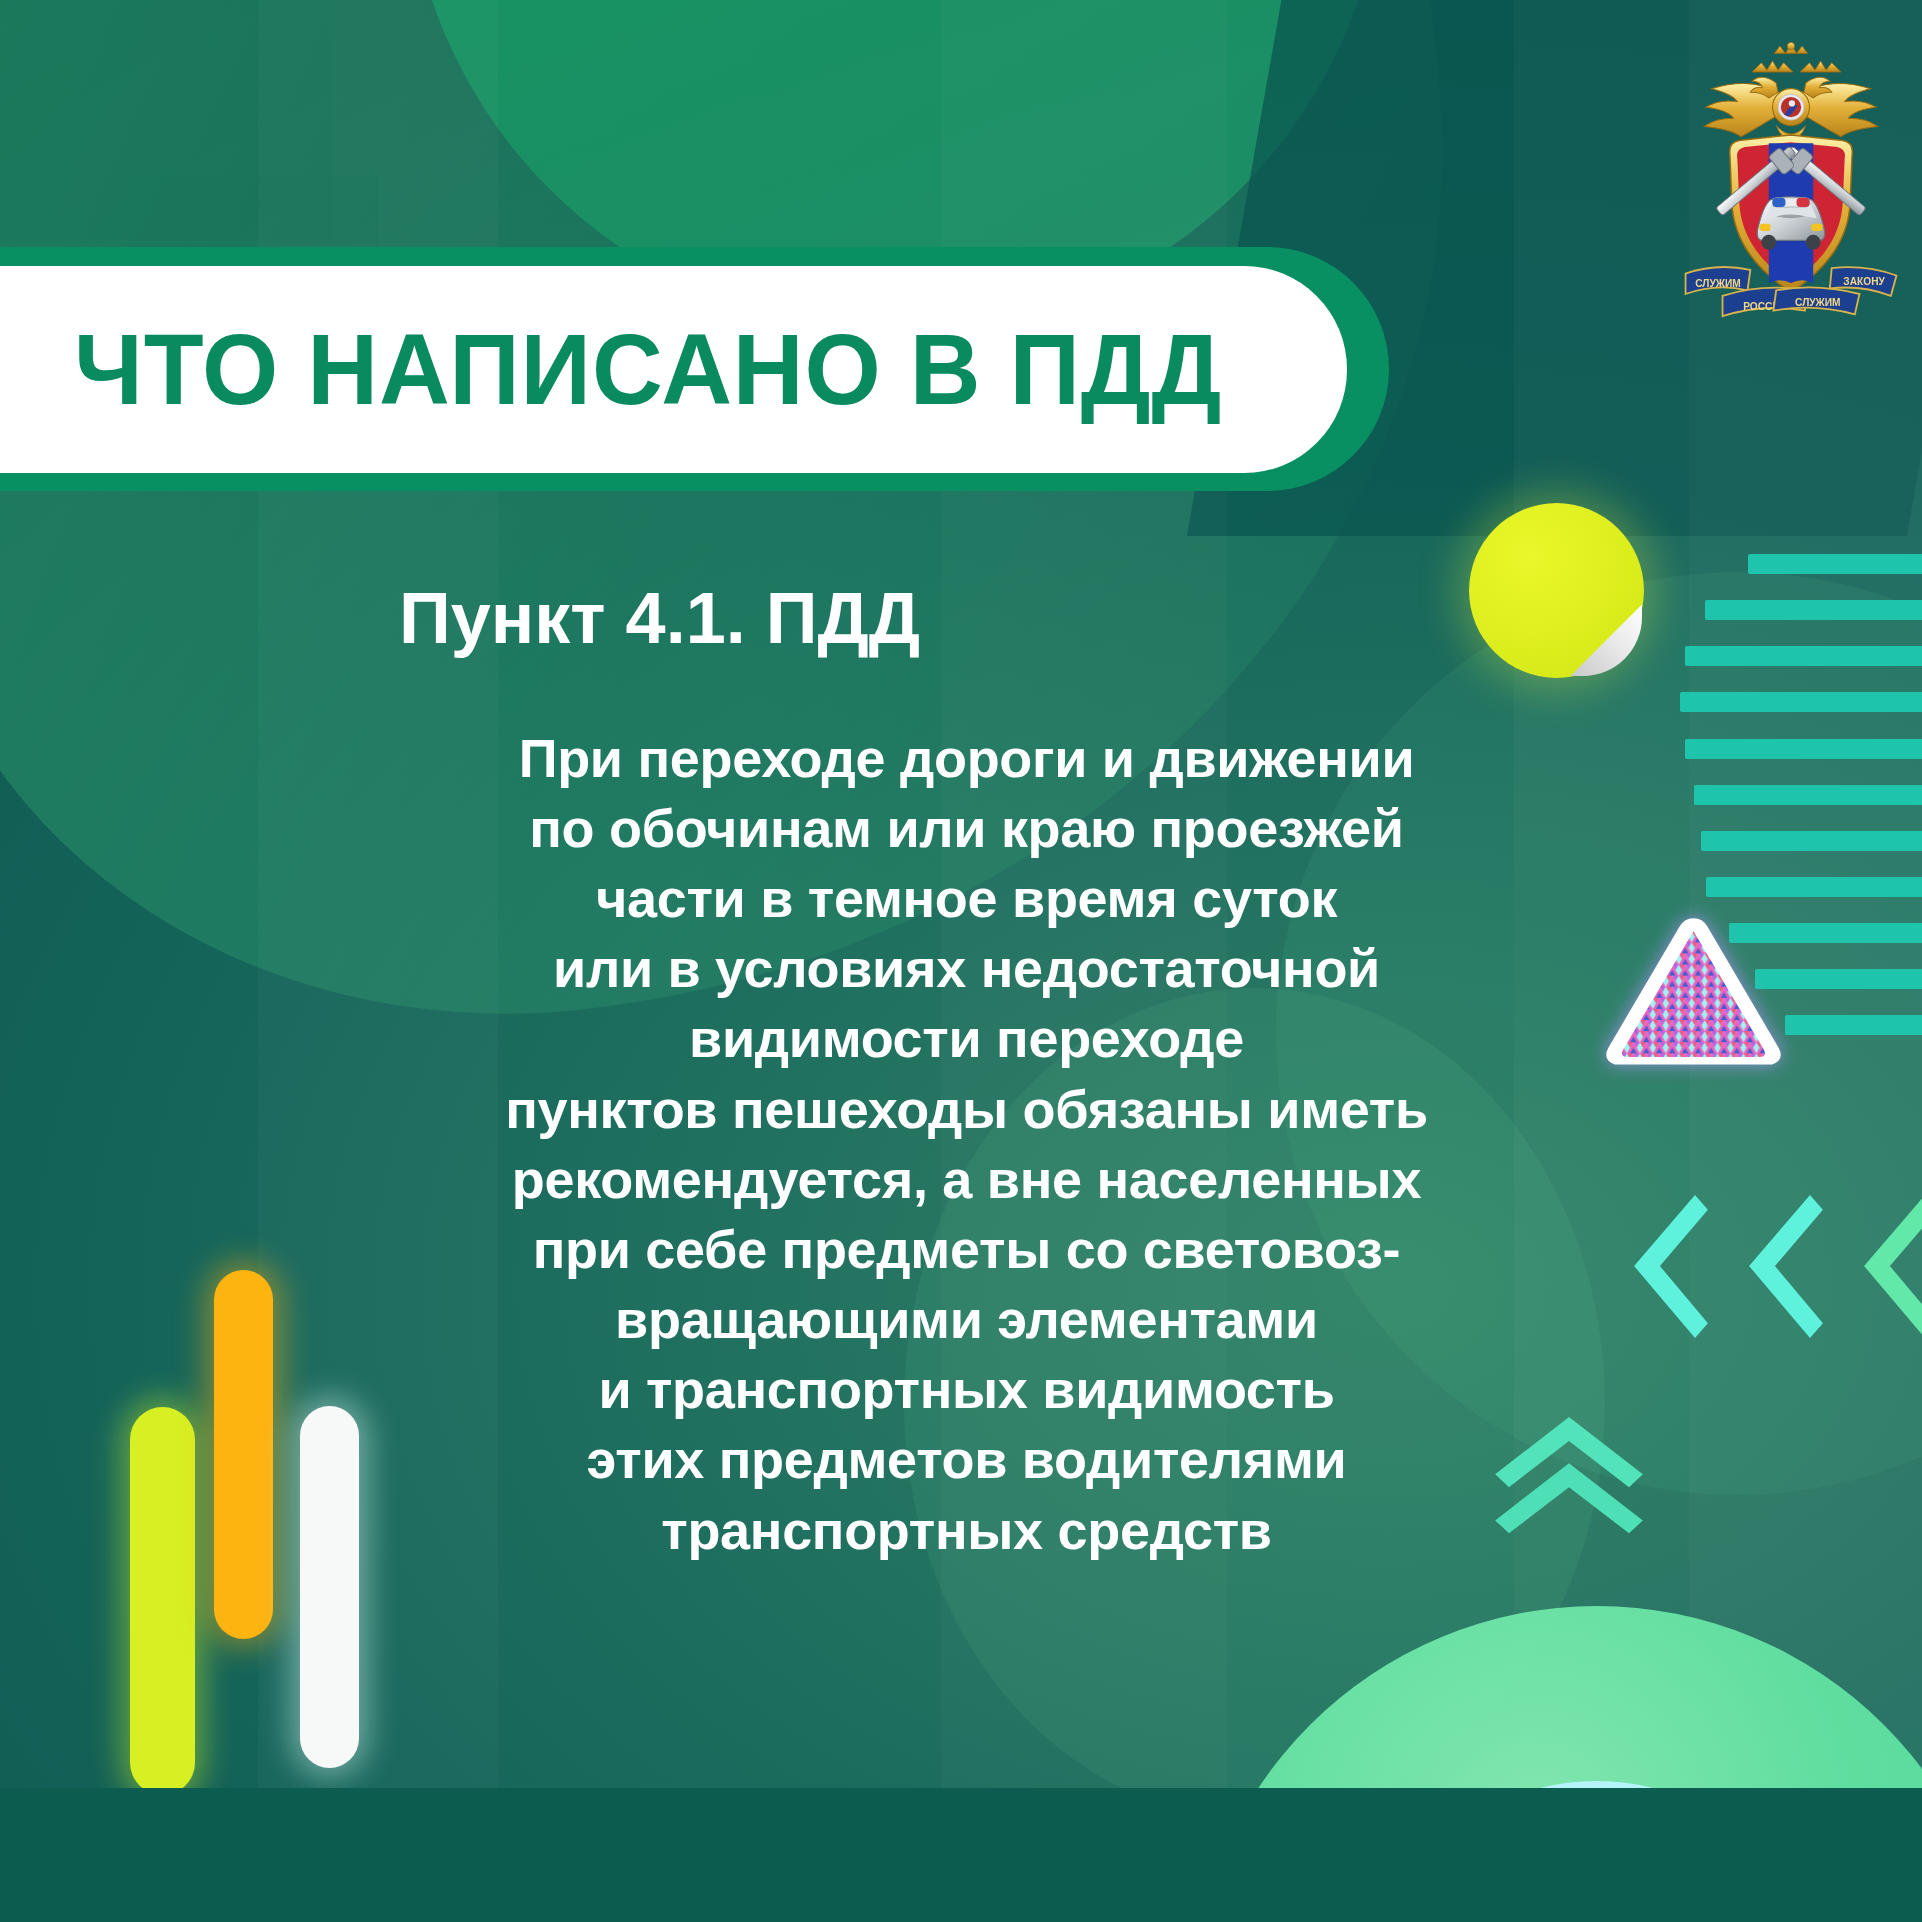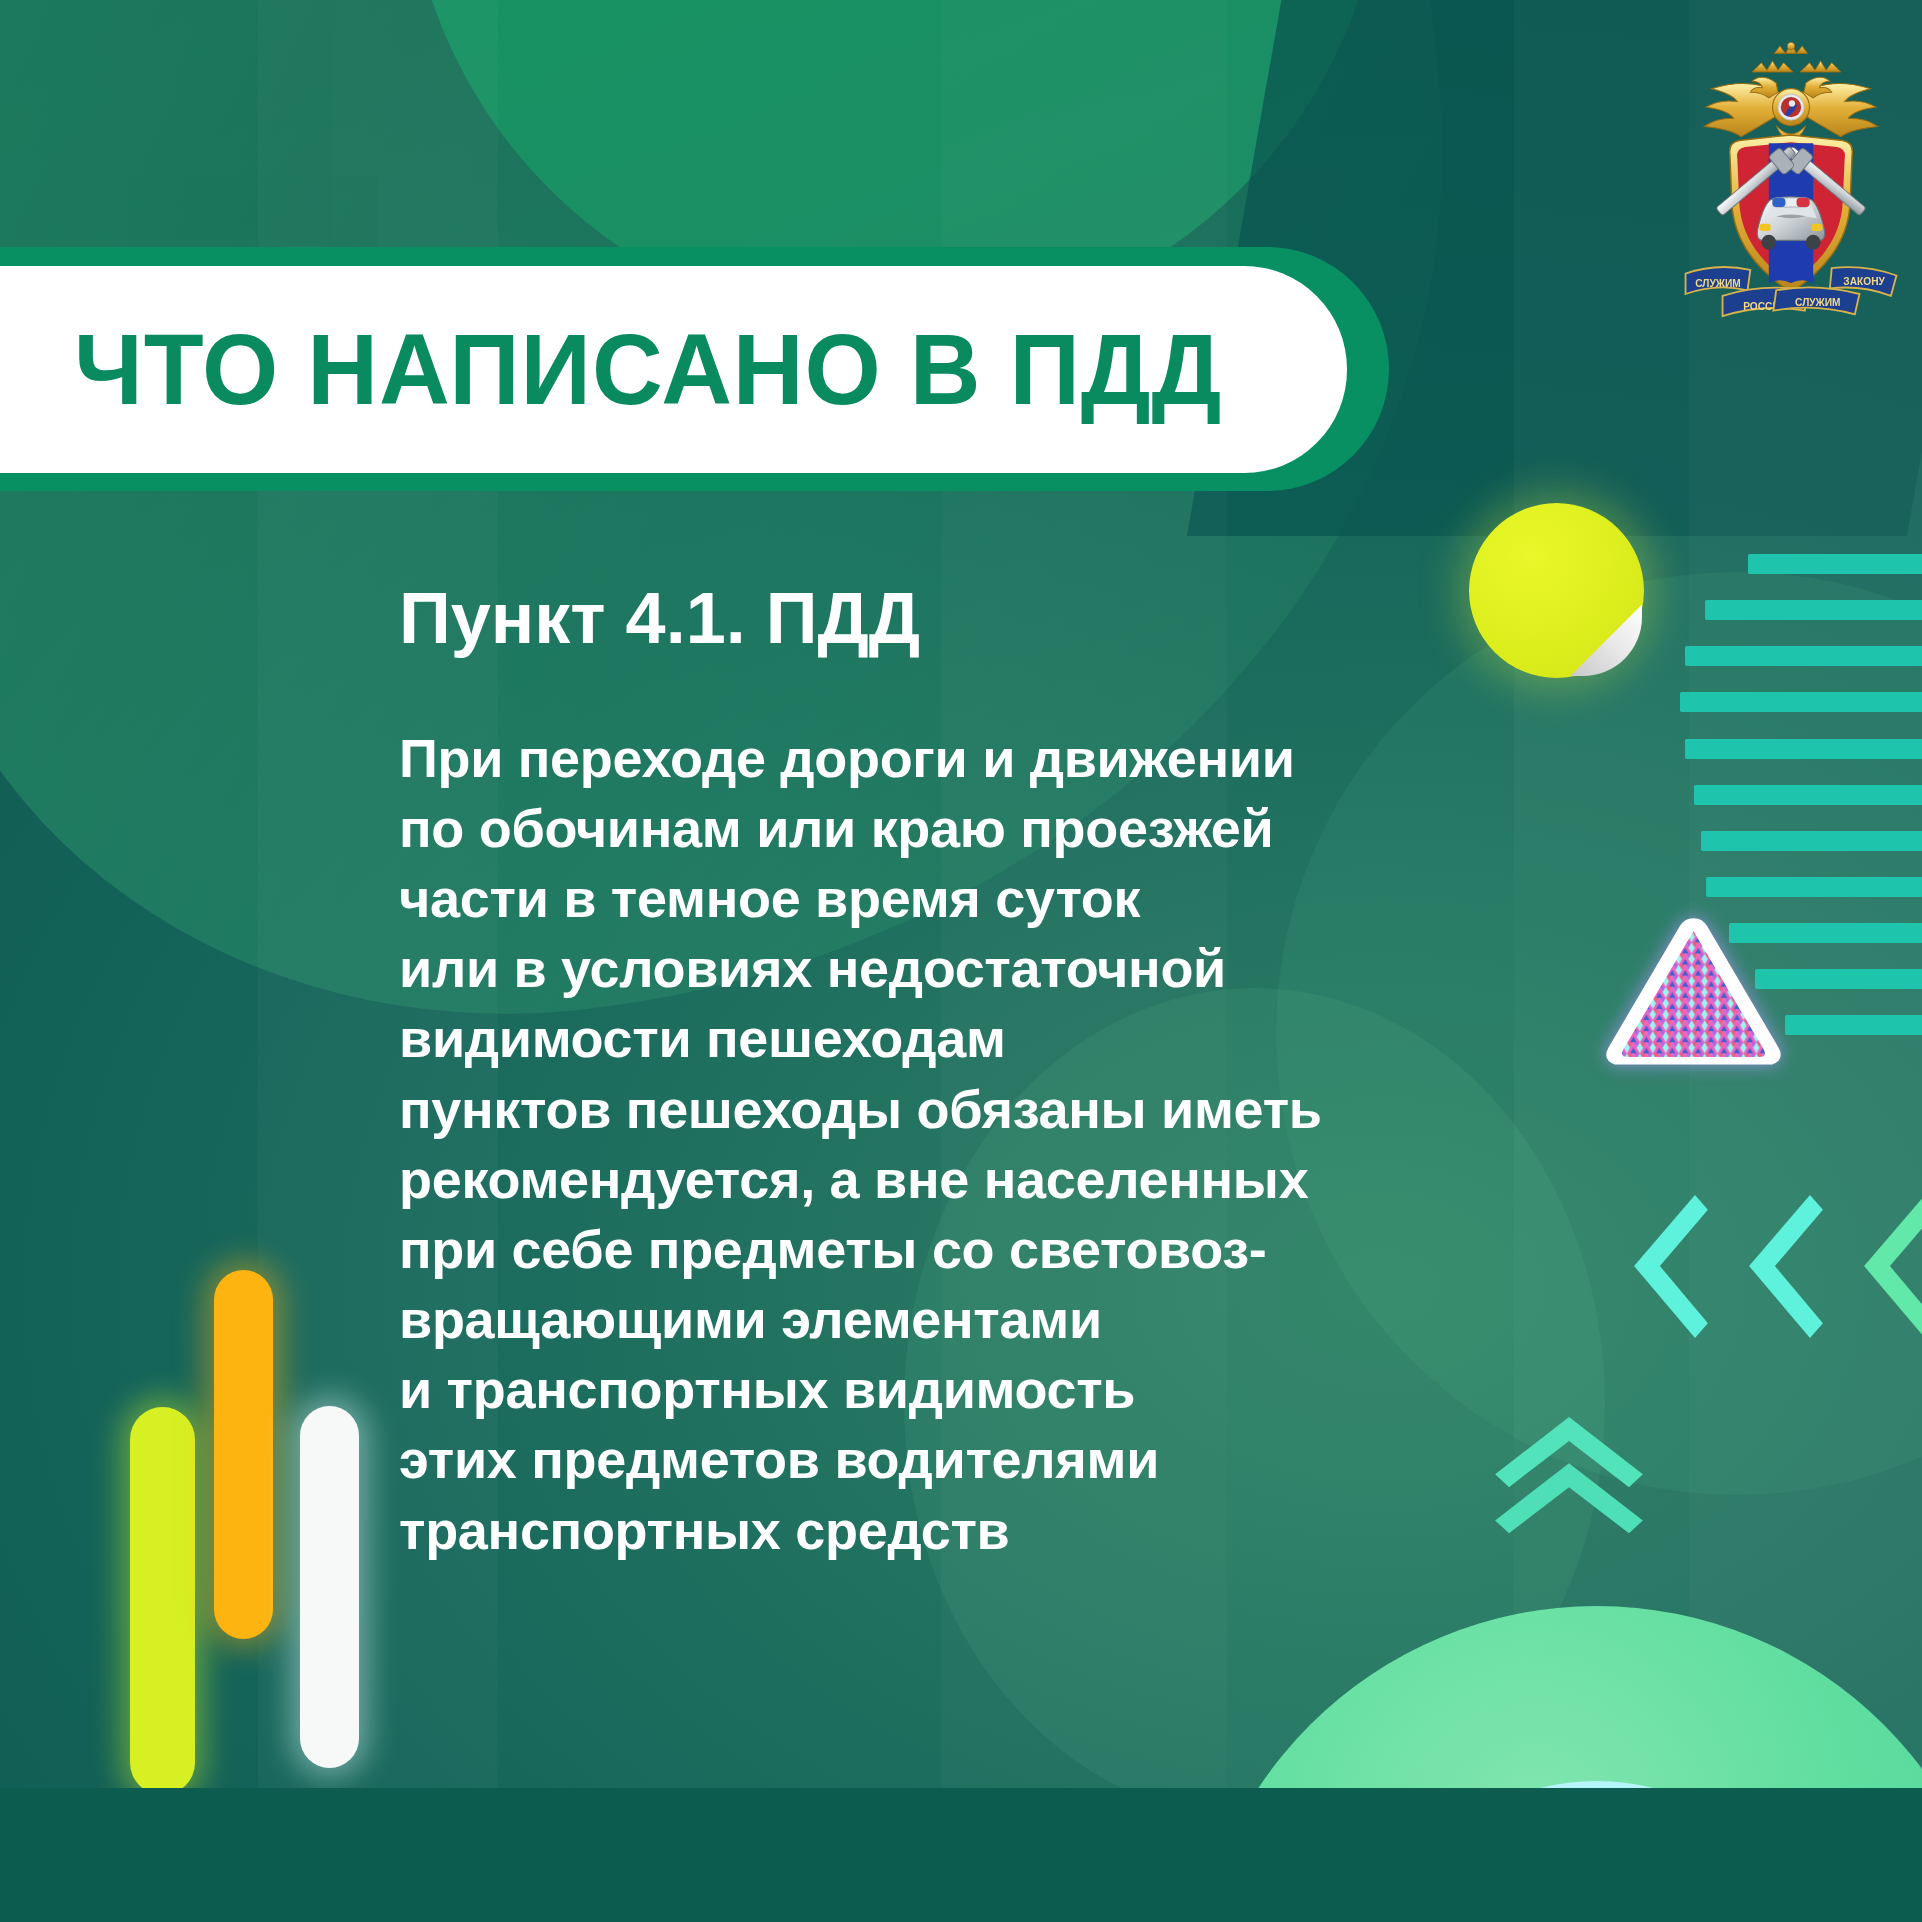--- a/index.html
+++ b/index.html
@@ -130,21 +130,21 @@
     margin-bottom:66px;
     white-space:nowrap;
   }
   .para {
     color:#ffffff;
     font-size:54px;
     font-weight:bold;
     line-height:1.30;
     letter-spacing:-0.3px;
   }
-  .para .ln { display:block; white-space:nowrap; }
+  .para .ln { display:block; white-space:nowrap;text-align:center; }
 
   
   .stripes { position:absolute; left:1680px; top:554px; width:243px; height:517px; }
   .stripes .s {
     position:absolute; right:0; height:20px;
     background:#1fc4ac; border-radius:1.8px;
   }
 
   
   .sticker {
@@ -362,21 +362,21 @@
     </div>
   </div>
 
   <div class="content">
     <div class="subtitle">Пункт 4.1. ПДД</div>
     <div class="para">
       <span class="ln">При переходе дороги и движении</span>
       <span class="ln">по обочинам или краю проезжей</span>
       <span class="ln">части в темное время суток</span>
       <span class="ln">или в условиях недостаточной</span>
-      <span class="ln">видимости пешеходам</span>
+      <span class="ln">видимости переходе</span>
       <span class="ln">пунктов пешеходы обязаны иметь</span>
       <span class="ln">рекомендуется, а вне населенных</span>
       <span class="ln">при себе предметы со световоз-</span>
       <span class="ln">вращающими элементами</span>
       <span class="ln">и транспортных видимость</span>
       <span class="ln">этих предметов водителями</span>
       <span class="ln">транспортных средств</span>
     </div>
   </div>
 

